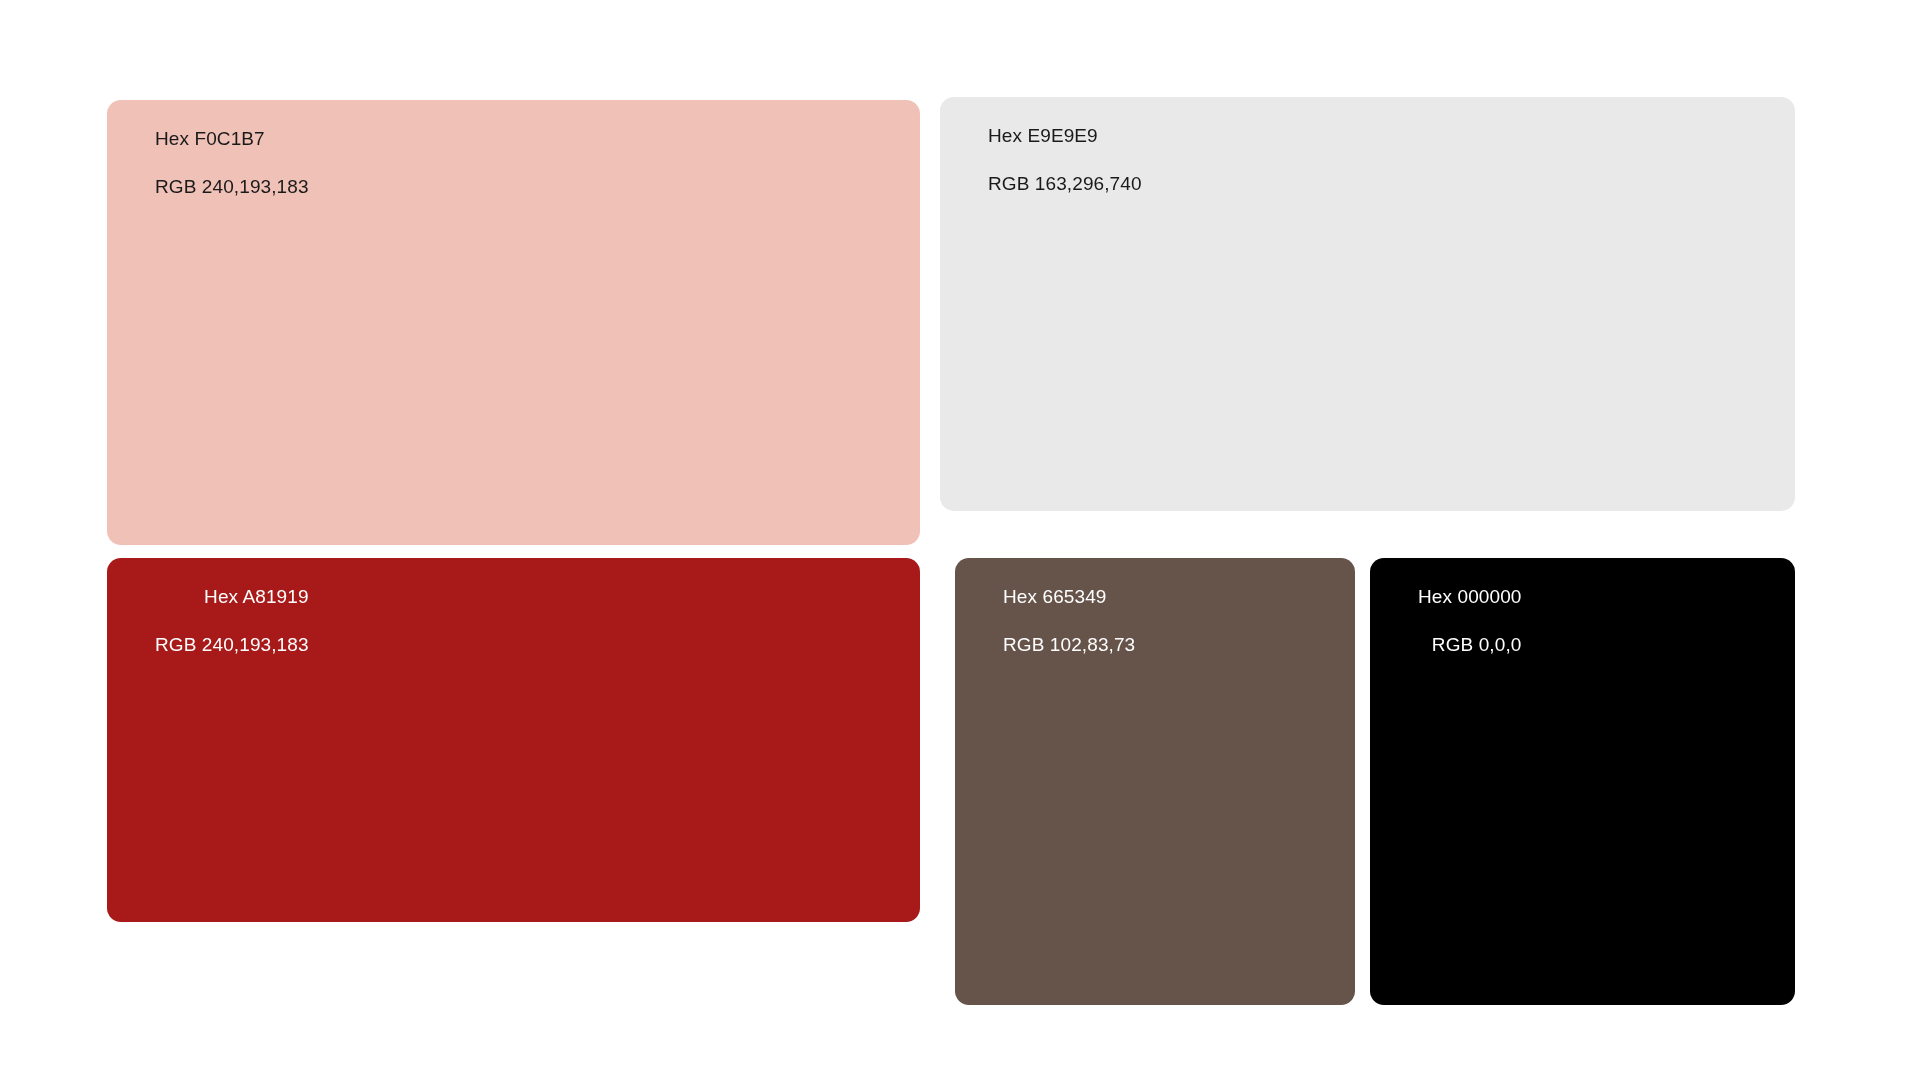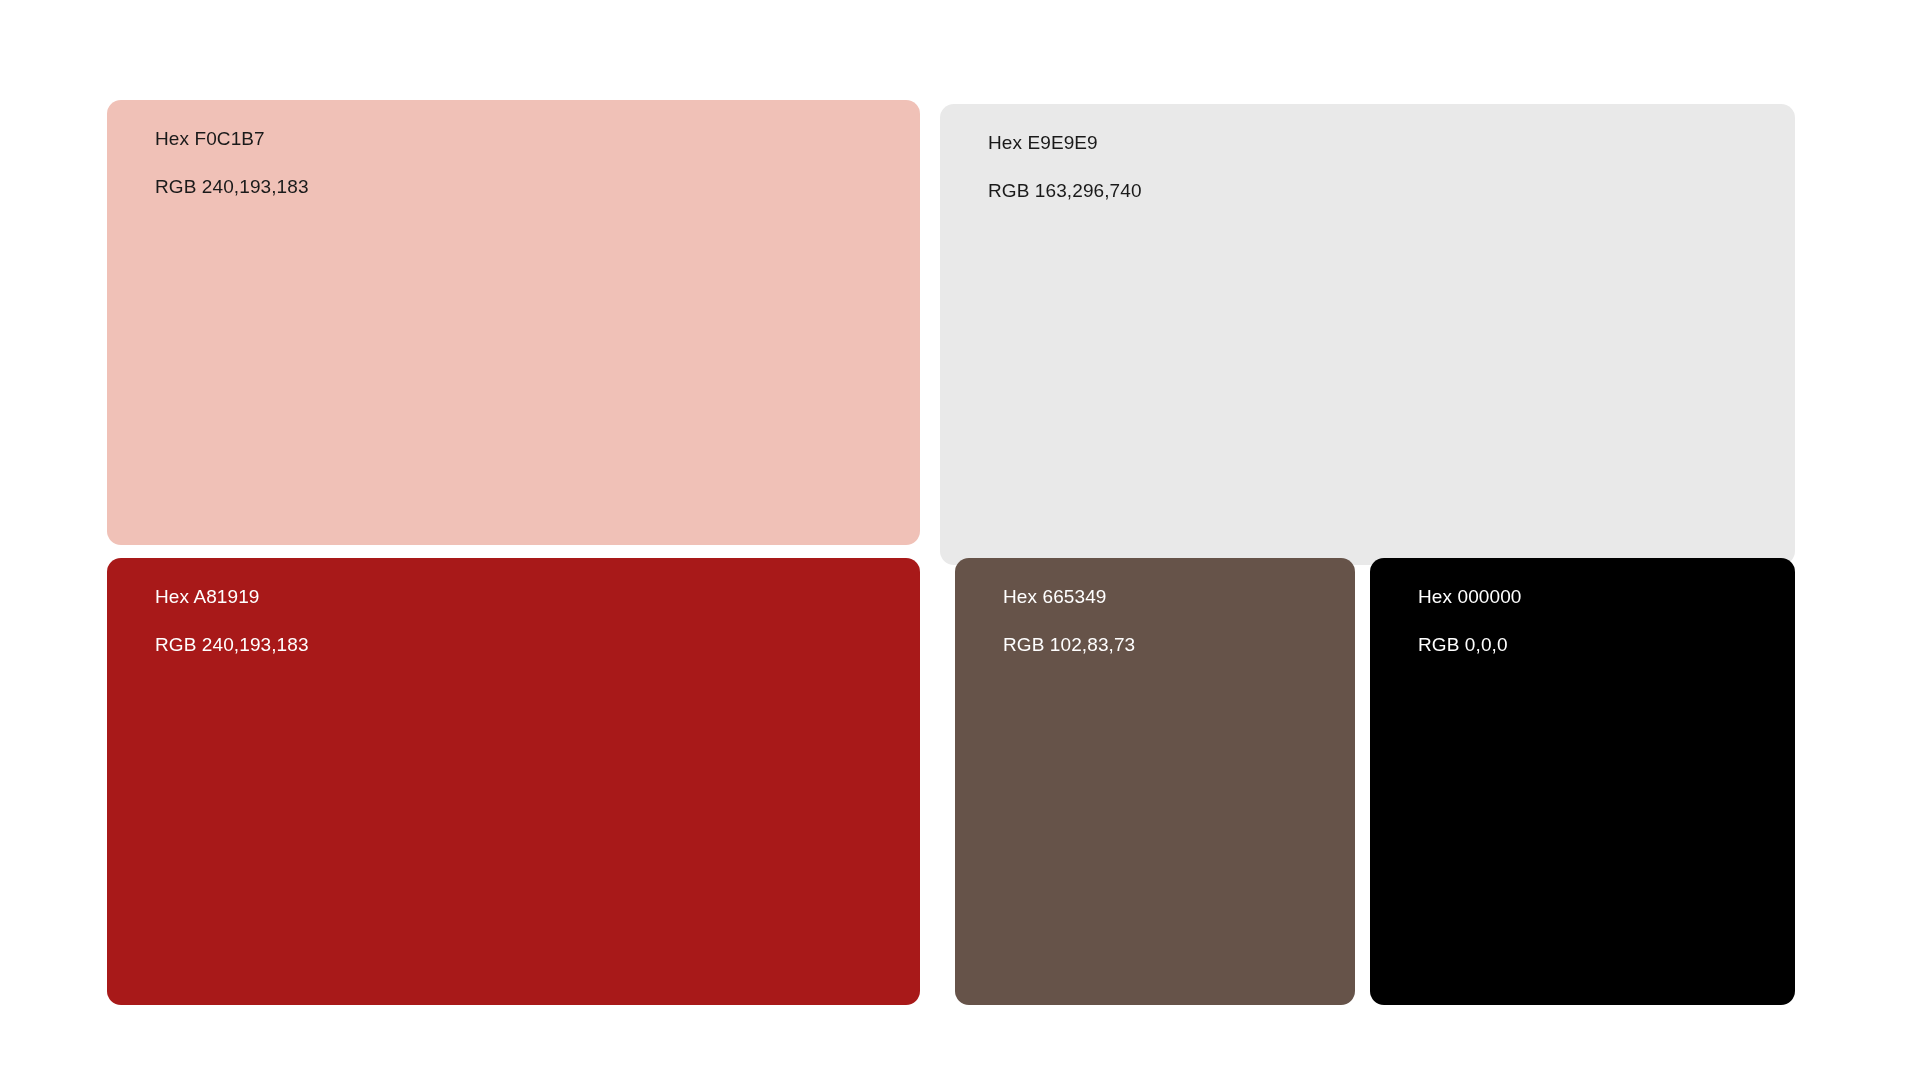--- a/index.html
+++ b/index.html
@@ -49,32 +49,33 @@
   
   #swatch-pink {
     left: 107px;
     top: 100px;
     width: 813px;
     height: 445px;
   }
 
   #swatch-grey {
     left: 940px;
-    top: 104px;
+    top: 97px;
     width: 855px;
-    height: 461px;
+    height: 414px;
     padding-left: 16px;
   }
 
   
   #swatch-red {
     left: 107px;
     top: 558px;
     width: 813px;
-    height: 447px;
+    height: 364px;
+    text-align: right;
   }
 
   #swatch-brown {
     left: 955px;
     top: 558px;
     width: 400px;
     height: 447px;
     padding-left: 7px;
   }
 
@@ -111,20 +112,20 @@
     </div>
   </div>
 
   <div class="swatch" id="swatch-brown" style="background-color: rgb(102, 83, 73); color: rgb(255, 255, 255);">
     <div class="swatch-labels">
       <div class="swatch-line">Hex 665349</div>
       <div class="swatch-line">RGB 102,83,73</div>
     </div>
   </div>
 
-  <div class="swatch" id="swatch-black" style="background-color: rgb(0, 0, 0); color: rgb(255, 255, 255);">
+  <div class="swatch" id="swatch-black" style="background-color: rgb(0, 0, 0); color: rgb(255, 255, 255); text-align: right;">
     <div class="swatch-labels">
       <div class="swatch-line">Hex 000000</div>
       <div class="swatch-line">RGB 0,0,0</div>
     </div>
   </div>
 
 </div>
 
 </body></html>

